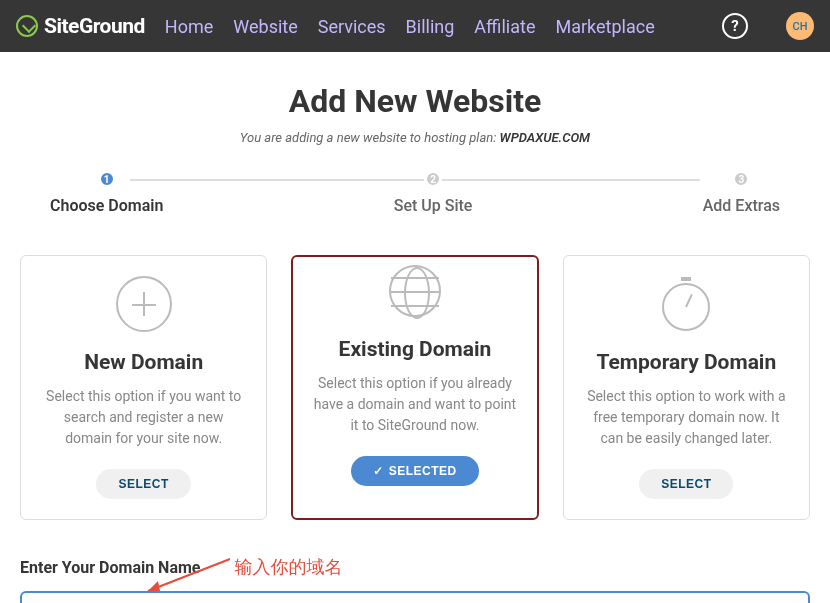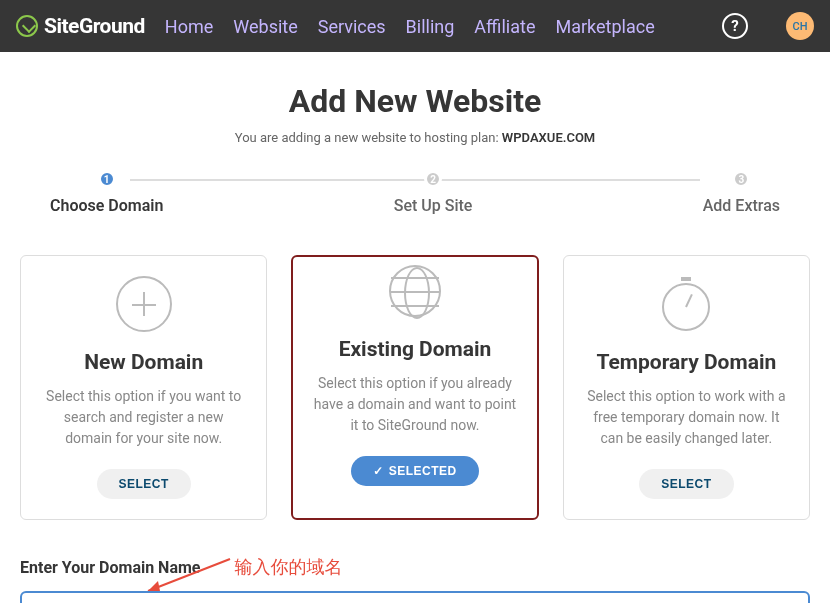--- a/index.html
+++ b/index.html
@@ -9,30 +9,30 @@
     .logo-icon { width: 22px; height: 22px; border-radius: 50%; border: 2px solid #8cc84b; margin-right: 6px; position: relative; }
     .logo-icon::after { content: ''; position: absolute; width: 8px; height: 8px; border-left: 2px solid #8cc84b; border-bottom: 2px solid #8cc84b; top: 4px; left: 6px; transform: rotate(-45deg); }
     .logo-text { font-size: 21px; letter-spacing: -0.5px; }
     .nav { display: flex; gap: 20px; }
     .nav a { color: #c4b5fd; text-decoration: none; font-size: 18px; }
     .topbar-right { margin-left: auto; display: flex; align-items: center; gap: 10px; }
     .help-btn { width: 26px; height: 26px; border-radius: 50%; border: 2px solid #fff; color: #fff; display: flex; align-items: center; justify-content: center; font-size: 15px; font-weight: bold; cursor: pointer; }
     .avatar { width: 28px; height: 28px; border-radius: 50%; background: #fdba74; color: #2874a6; display: flex; align-items: center; justify-content: center; font-size: 11px; font-weight: 500; cursor: pointer; margin-left: 28px; }
     .main { padding: 30px 20px 40px; max-width: 830px; margin: 0 auto; }
     .title { text-align: center; font-size: 32px; font-weight: 700; color: #363636; margin-bottom: 10px; }
-    .subtitle { text-align: center; font-size: 13px; color: #666; margin-bottom: 25px; }
+    .subtitle { text-align: center; font-size: 13px; color: #666; margin-bottom: 25px; font-style: italic; }
     .subtitle b { color: #363636; font-weight: 600; }
     .steps { display: flex; align-items: flex-start; justify-content: space-between; margin: 0 30px 40px; position: relative; }
     .steps::before { content: ''; position: absolute; top: 9px; left: 80px; right: 80px; height: 2px; background: #ddd; z-index: 0; }
     .step { text-align: center; position: relative; z-index: 1; flex: 0 0 auto; }
     .step-num { width: 18px; height: 18px; border-radius: 50%; background: #ccc; color: #fff; font-size: 10px; font-weight: bold; display: flex; align-items: center; justify-content: center; margin: 0 auto 8px; border: 3px solid #fff; }
     .step.active .step-num { background: #4b8ad2; }
     .step-label { font-size: 16px; color: #666; font-weight: 500; text-align: right; }
     .step.active .step-label { color: #363636; font-weight: 600; }
-    .cards { display: flex; gap: 24px; margin-bottom: 35px; justify-content: flex-end; }
+    .cards { display: flex; gap: 24px; margin-bottom: 35px; }
     .card { flex: 1; border: 1px solid #ddd; border-radius: 6px; padding: 20px 18px; text-align: center; cursor: pointer; }
     .card.selected { border: 2px solid #7f1d1d; padding: 6px 17px; }
     .card-icon { width: 56px; height: 56px; margin: 0 auto 18px; display: flex; align-items: center; justify-content: center; }
     .plus-circle { width: 56px; height: 56px; border: 2px solid #bbb; border-radius: 50%; position: relative; }
     .plus-circle::before, .plus-circle::after { content: ''; position: absolute; background: #bbb; }
     .plus-circle::before { width: 24px; height: 2px; top: 26px; left: 14px; }
     .plus-circle::after { width: 2px; height: 24px; top: 14px; left: 25px; }
     .globe { width: 52px; height: 52px; border: 2px solid #bbb; border-radius: 50%; position: relative; }
     .globe::before { content: ''; position: absolute; width: 22px; height: 48px; border: 2px solid #bbb; border-radius: 50%; top: 0; left: 13px; }
     .globe::after { content: ''; position: absolute; width: 48px; height: 2px; background: #bbb; top: 24px; left: 0; box-shadow: 0 -14px 0 #bbb, 0 14px 0 #bbb; }

